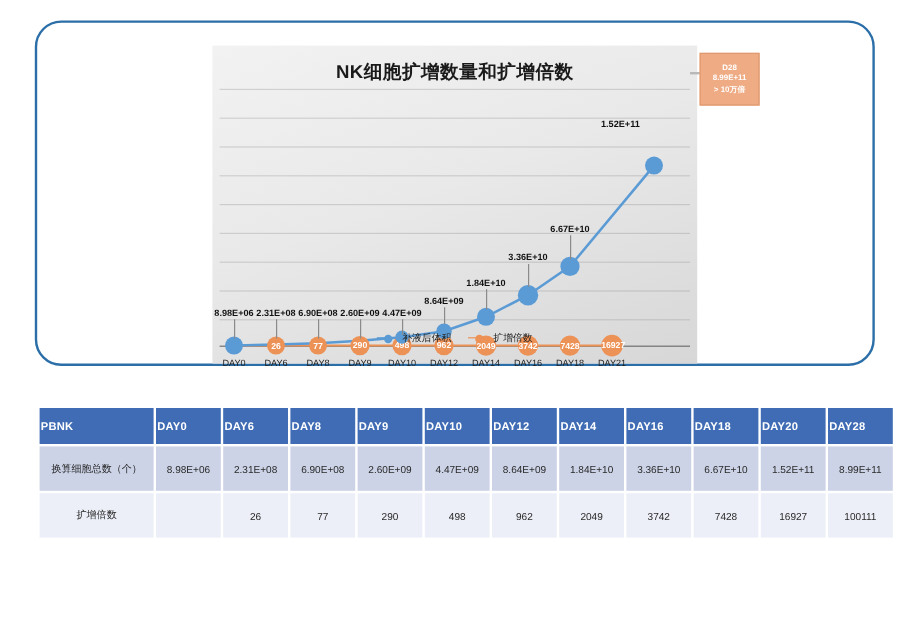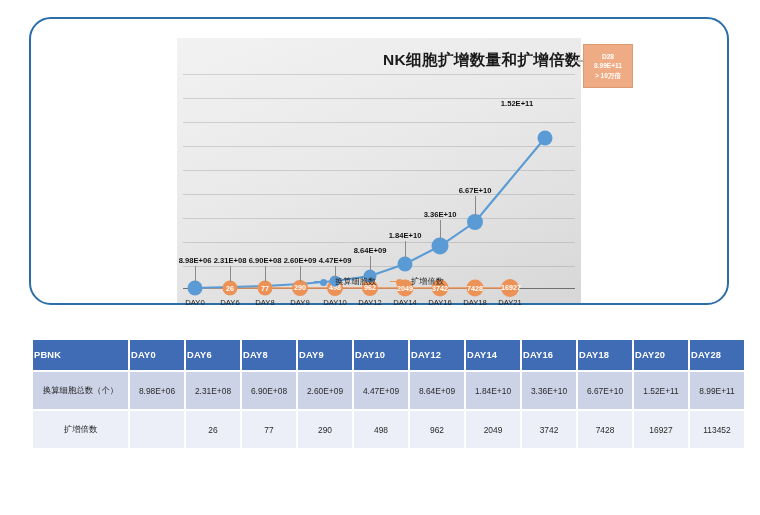--- a/index.html
+++ b/index.html
@@ -16,21 +16,21 @@
     border:2.2px solid #2b6ea8;border-radius:22px;box-sizing:border-box;background:#fff;
   }
 
   
   .chart{
     position:absolute;left:177px;top:38px;width:404px;height:265px;
     background:linear-gradient(160deg,#f2f2f2 0%,#e9e9e9 45%,#d7d7d7 100%);
     overflow:visible;
   }
   .chart-title{
-    position:absolute;left:0;top:12px;width:404px;text-align:right;
+    position:absolute;left:0;top:12px;width:404px;text-align:center;
     font-size:15.5px;font-weight:bold;color:#1a1a1a;letter-spacing:.4px;
   }
   .plot{position:absolute;left:0;top:34px;width:404px;height:200px;}
   .gridline{position:absolute;left:6px;width:392px;height:1px;background:rgba(140,140,140,.32);}
 
   .axisline{position:absolute;left:6px;width:392px;height:1.4px;background:#6f6f6f;top:216px;}
 
   svg.series{position:absolute;left:0;top:0;width:404px;height:265px;overflow:visible;}
 
   .pt{position:absolute;border-radius:50%;transform:translate(-50%,-50%);}
@@ -192,21 +192,21 @@
     <div class="xlab" style="left:193px;top:260px;">DAY12</div>
     <div class="xlab" style="left:228px;top:260px;">DAY14</div>
     <div class="xlab" style="left:263px;top:260px;">DAY16</div>
     <div class="xlab" style="left:298px;top:260px;">DAY18</div>
     <div class="xlab" style="left:333px;top:260px;">DAY21</div>
 
     <div class="legend">
       <span class="item">
         <span class="swatch">
           <i style="background:#5b9bd5"></i><b style="background:#5b9bd5"></b>
-        </span><span class="lbl">换算细胞数</span>
+        </span><span class="lbl">补液后体积</span>
       </span>
       <span class="item">
         <span class="swatch">
           <i style="background:#ed9256"></i><b style="background:#ed9256"></b>
         </span><span class="lbl">扩增倍数</span>
       </span>
     </div>
   </div>
 
   <div class="callout-tail"></div>
@@ -267,18 +267,18 @@
         <td></td>
         <td>26</td>
         <td>77</td>
         <td>290</td>
         <td>498</td>
         <td>962</td>
         <td>2049</td>
         <td>3742</td>
         <td>7428</td>
         <td>16927</td>
-        <td>113452</td>
+        <td>100111</td>
       </tr>
     </tbody>
   </table>
 
 </div>
 
 </body></html>

